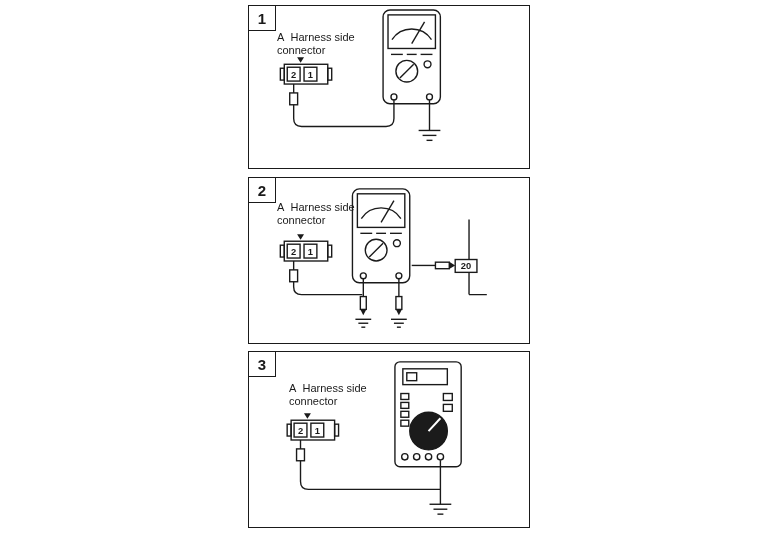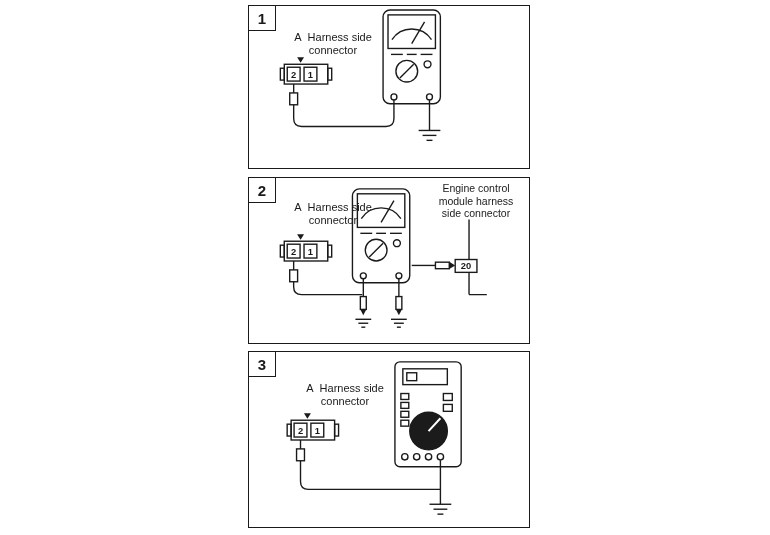--- a/index.html
+++ b/index.html
@@ -9,21 +9,21 @@
   .panel { position:absolute; left:248px; width:282px; border:1.5px solid #1a1a1a; background:#fff; }
   #panel-1 { top:5px;   height:164px; }
   #panel-2 { top:177px; height:167px; }
   #panel-3 { top:351px; height:177px; }
 
   .step-box { position:absolute; top:0; left:0; width:27px; height:25px;
               border-right:1.5px solid #1a1a1a; border-bottom:1.5px solid #1a1a1a;
               display:flex; align-items:center; justify-content:center; background:#fff; z-index:2; }
   .step-num { font-weight:700; font-size:15px; }
 
-  .lbl { position:absolute; font-size:11px; line-height:1.2; text-align:center; white-space:pre-line; z-index:1; }
+  .lbl { position:absolute; font-size:11px; line-height:1.2; white-space:pre-line; z-index:1; }
   #panel-1 .connector-lbl { left:28px; top:25px; width:112px; }
   #panel-2 .connector-lbl { left:28px; top:23px; width:112px; }
   #panel-3 .connector-lbl { left:40px; top:30px; width:112px; }
   .ecm-lbl { left:178px; top:4px; width:98px; font-size:10.5px; }
 
   .art { position:absolute; left:0; top:0; width:100%; height:100%; }
   .s   { fill:none; stroke:#1a1a1a; stroke-width:1.4; }
   .f   { fill:#1a1a1a; stroke:none; }
   .wb  { fill:#ffffff; stroke:#1a1a1a; stroke-width:1.4; }
   svg text { font-family:"Liberation Sans", sans-serif; font-size:9.5px; font-weight:700;
@@ -83,23 +83,20 @@
       </g>
     </svg>
   </section>
 
   <section class="panel" id="panel-2">
     <div class="step-box">
       <span class="step-num">2</span>
     </div>
     <div class="lbl connector-lbl">A&nbsp;&nbsp;Harness side
 connector</div>
-    <div class="lbl ecm-lbl">Engine control
-module harness
-side connector</div>
 
     <svg class="art" viewBox="0 0 282 167">
 
       <g transform="translate(31,57)">
         <polygon class="f" points="17,0 24,0 20.5,5.5"></polygon>
         <rect class="s" x="4" y="7" width="44" height="20"></rect>
         <rect class="s" x="0" y="11" width="4" height="12"></rect>
         <rect class="s" x="48" y="11" width="4" height="12"></rect>
         <rect class="s" x="7" y="10" width="13" height="14"></rect>
         <rect class="s" x="24" y="10" width="13" height="14"></rect>

